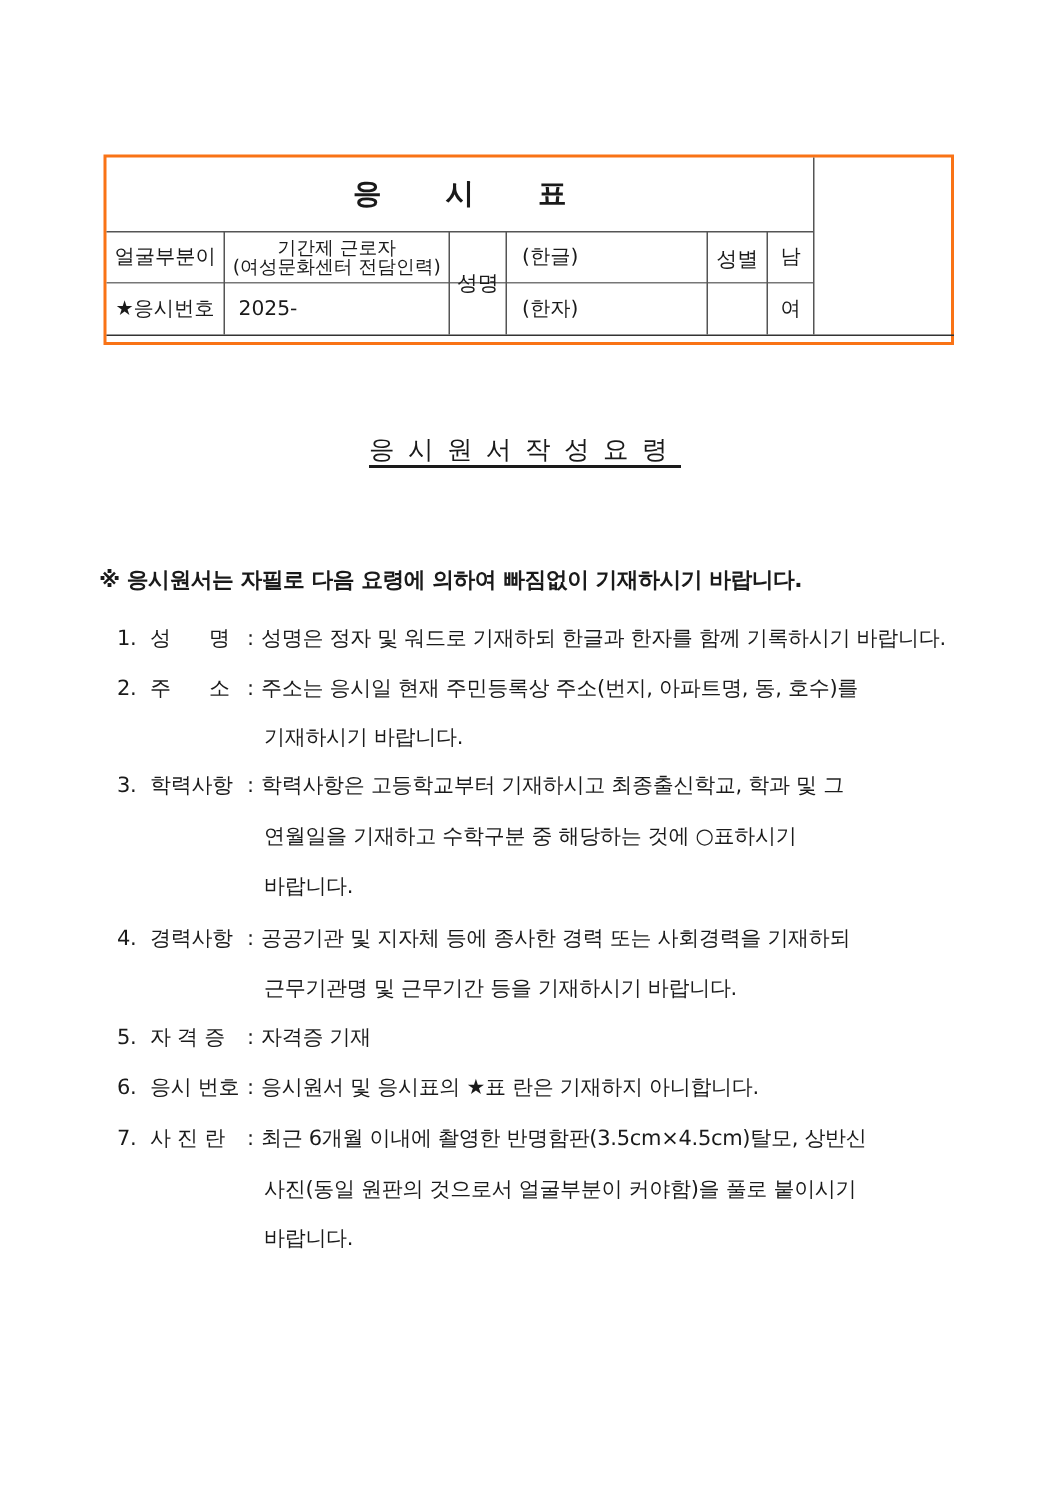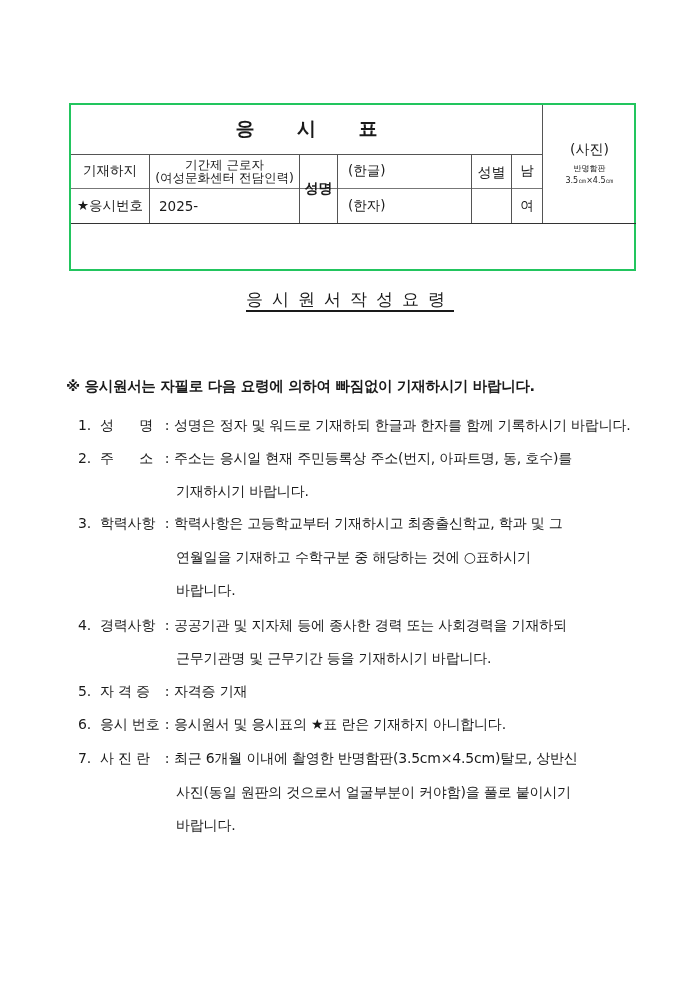--- a/index.html
+++ b/index.html
@@ -1,21 +1,21 @@
 <!DOCTYPE html>
 <html><head>
 <meta charset="utf-8">
 <style>
   html, body { margin: 0; padding: 0; background: #ffffff; }
   body { width: 700px; height: 990px; position: relative; overflow: hidden;
          font-family: "DejaVu Sans", "Liberation Sans", sans-serif; color: #1a1a1a; }
 
   
-  .ticket { position: absolute; left: 69px; top: 103px; width: 567px; height: 168px;
-            border: 2px solid #22c55e; box-sizing: border-box; }
+  .ticket { position: absolute; left: 69px; top: 103px; width: 567px; height: 127px;
+            border: 2px solid #f97316; box-sizing: border-box; }
   .cell { position: absolute; box-sizing: border-box; display: flex; align-items: center;
           justify-content: center; text-align: center; }
   .vline { position: absolute; width: 1px; background: #555; }
   .hline { position: absolute; height: 1px; background: #555; }
 
   .t-title { font-size: 19px; font-weight: bold; letter-spacing: 18px; }
   .t-sub { font-size: 13px; font-weight: bold; letter-spacing: -0.5px; }
   .t-sub .light { font-weight: normal; }
   .lbl { font-size: 13.5px; }
   .grade { font-size: 12.5px; line-height: 13px; }
@@ -38,42 +38,37 @@
 </style>
 </head>
 <body>
 
 <div class="ticket">
 
   <div class="cell" style="left:0;top:0;width:471px;height:49px;flex-direction:column;">
     <div class="t-title" style="margin-bottom:2px;padding-left:18px;">응 시 표</div>
   </div>
 
-  <div class="cell" style="left:472px;top:0;width:93px;height:118px;flex-direction:column;">
-    <div class="photo-main" style="margin-bottom:4px;">(사진)</div>
-    <div class="photo-small">반명함판</div>
-    <div class="photo-small">3.5㎝×4.5㎝</div>
-  </div>
 
   <div class="hline" style="left:0;top:49px;width:471px;"></div>
   <div class="hline" style="left:0;top:83px;width:471px;background:#777;"></div>
   <div class="hline" style="left:0;top:118px;width:565px;background:#333;"></div>
   <div class="vline" style="left:471px;top:0;height:118px;"></div>
   <div class="vline" style="left:78px;top:49px;height:69px;"></div>
   <div class="vline" style="left:228px;top:49px;height:69px;"></div>
   <div class="vline" style="left:266px;top:49px;height:69px;"></div>
   <div class="vline" style="left:400px;top:49px;height:69px;"></div>
   <div class="vline" style="left:440px;top:49px;height:69px;"></div>
 
-  <div class="cell lbl" style="left:0;top:49px;width:78px;height:34px;">기재하지</div>
+  <div class="cell lbl" style="left:0;top:49px;width:78px;height:34px;">얼굴부분이</div>
   <div class="cell grade" style="left:79px;top:49px;width:149px;height:34px;flex-direction:column;">
     <div>기간제 근로자</div>
     <div>(여성문화센터 전담인력)</div>
   </div>
-  <div class="cell lbl" style="left:229px;top:49px;width:37px;height:69px;font-size:14px;font-weight:bold;">성명</div>
+  <div class="cell lbl" style="left:229px;top:49px;width:37px;height:69px;font-size:14px;">성명</div>
   <div class="cell lbl" style="left:267px;top:49px;width:133px;height:34px;justify-content:flex-start;padding-left:10px;">
     <span>(한글)</span>
   </div>
   <div class="cell lbl" style="left:401px;top:33px;width:39px;height:69px;font-size:14px;">성별</div>
   <div class="cell lbl" style="left:441px;top:49px;width:30px;height:34px;">남</div>
 
   <div class="cell lbl" style="left:0;top:84px;width:78px;height:34px;">★응시번호</div>
   <div class="cell lbl" style="left:79px;top:84px;width:149px;height:34px;justify-content:flex-start;padding-left:9px;">
     <span>2025-</span>
   </div>

